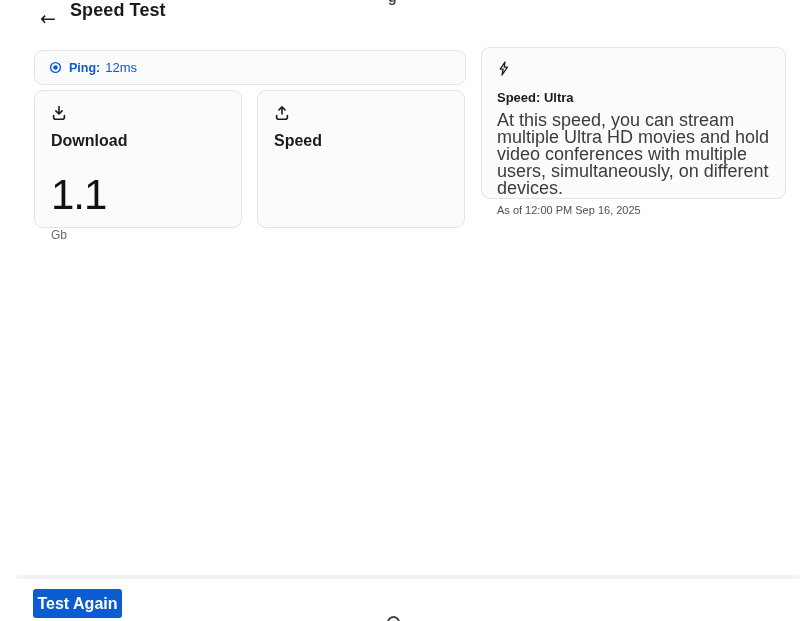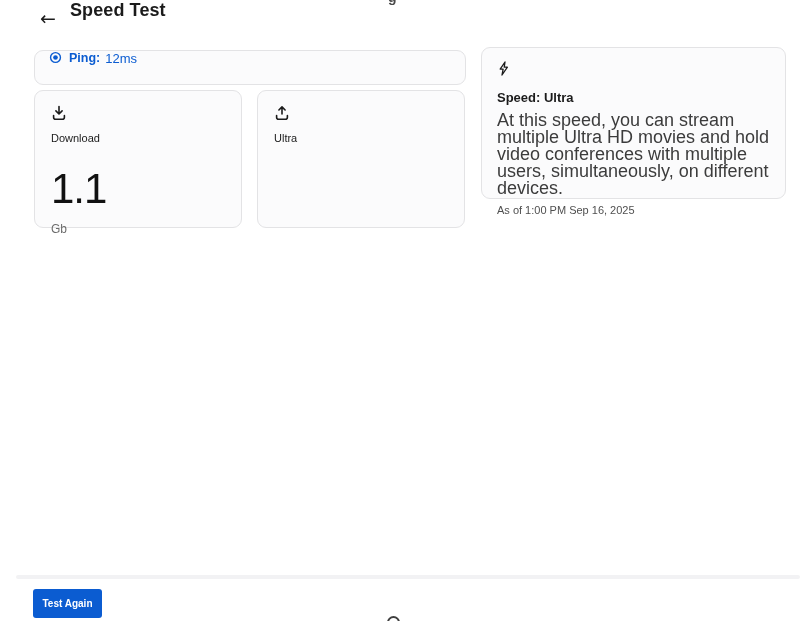--- a/index.html
+++ b/index.html
@@ -45,50 +45,50 @@
   }
 
   
   .card{
     position:absolute;
     background:var(--card-bg);
     border:1px solid var(--card-border);
     border-radius:9px;
   }
   .ping-card{left:34px;top:50px;width:432px;height:35px;
-    display:flex;align-items:flex-start;gap:7px;padding:0 14px;}
+    display:flex;align-items:center;gap:7px;padding:0 14px;}
   .ping-card .ping-label{font-size:12.5px;font-weight:700;color:var(--brand-blue);}
   .ping-card .ping-value{font-size:13px;color:var(--brand-blue);margin-left:-2px;}
   .radio-icon{display:inline-flex;width:13px;height:13px;color:var(--brand-blue);}
 
   .metric-card{width:208px;height:138px;top:90px;padding:14px 16px;}
   .metric-card.download{left:34px;}
   .metric-card.upload{left:257px;}
   .metric-icon{display:inline-block;width:16px;height:16px;color:var(--text-dark);}
-  .metric-label{font-size:11px;font-weight:400;margin-top:7px;color:var(--text-dark);}
+  .metric-label{font-size:16px;font-weight:700;margin-top:7px;color:var(--text-dark);}
   .metric-value{font-size:42px;font-weight:400;letter-spacing:-1px;margin-top:21px;color:#111;}
   .metric-unit{font-size:12px;color:var(--text-gray);margin-top:9px;}
 
   .info-card{left:481px;top:47px;width:305px;height:152px;padding:13px 15px;}
   .bolt-icon{display:inline-block;width:13px;height:15px;color:var(--text-dark);}
   .info-title{font-size:13px;font-weight:700;margin-top:10px;color:var(--text-dark);}
   .info-desc{font-size:18px;line-height:17px;color:var(--text-body);margin-top:7px;width:278px;}
   .info-time{font-size:11px;color:#4f4f4f;margin-top:7px;}
 
   
   .footer-divider{
     position:absolute;left:16px;top:575px;right:0;height:4px;
     background:#f2f2f4;border-radius:2px;
   }
 
   .test-again{
-    position:absolute;left:33px;top:589px;width:69px;height:29px;
+    position:absolute;left:33px;top:589px;width:89px;height:29px;
     background:var(--brand-blue);color:#ffffff;border:none;border-radius:3px;
     font-family:"Liberation Sans","DejaVu Sans",sans-serif;
-    font-size:10px;font-weight:700;cursor:pointer;
+    font-size:16px;font-weight:700;cursor:pointer;
   }
 </style>
 </head>
 <body>
 
 <div class="page">
 
   <span class="top-partial">g</span>
 
   <button class="header-back">←</button>
@@ -117,32 +117,32 @@
     <div class="metric-unit">Gb</div>
   </div>
 
   <div class="card metric-card upload">
     <span class="metric-icon">
       <svg viewBox="0 0 16 16" width="16" height="16">
         <path d="M8 9 V1.9 M4.9 5 L8 1.9 L11.1 5" fill="none" stroke="currentColor" stroke-width="1.6" stroke-linecap="round" stroke-linejoin="round"></path>
         <path d="M2.6 10.6 v1.6 a2 2 0 0 0 2 2 h6.8 a2 2 0 0 0 2 -2 v-1.6" fill="none" stroke="currentColor" stroke-width="1.6" stroke-linecap="round"></path>
       </svg>
     </span>
-    <div class="metric-label">Ultra</div>
+    <div class="metric-label">Speed</div>
   </div>
 
   <div class="card info-card">
     <span class="bolt-icon">
       <svg viewBox="0 0 14 16" width="13" height="15">
         <path d="M8.6 1 L3.4 8.6 H6.6 L5.4 15 L11.2 6.6 H7.8 Z" fill="none" stroke="currentColor" stroke-width="1.4" stroke-linejoin="round"></path>
       </svg>
     </span>
     <div class="info-title">Speed: Ultra</div>
     <p class="info-desc">At this speed, you can stream multiple Ultra HD movies and hold video conferences with multiple users, simultaneously, on different devices.</p>
-    <div class="info-time">As of 1:00 PM Sep 16, 2025</div>
+    <div class="info-time">As of 12:00 PM Sep 16, 2025</div>
   </div>
 
   <div class="footer-divider"></div>
 
   <button class="test-again">Test Again</button>
 
   <span class="bottom-partial"></span>
 
 </div>
 

